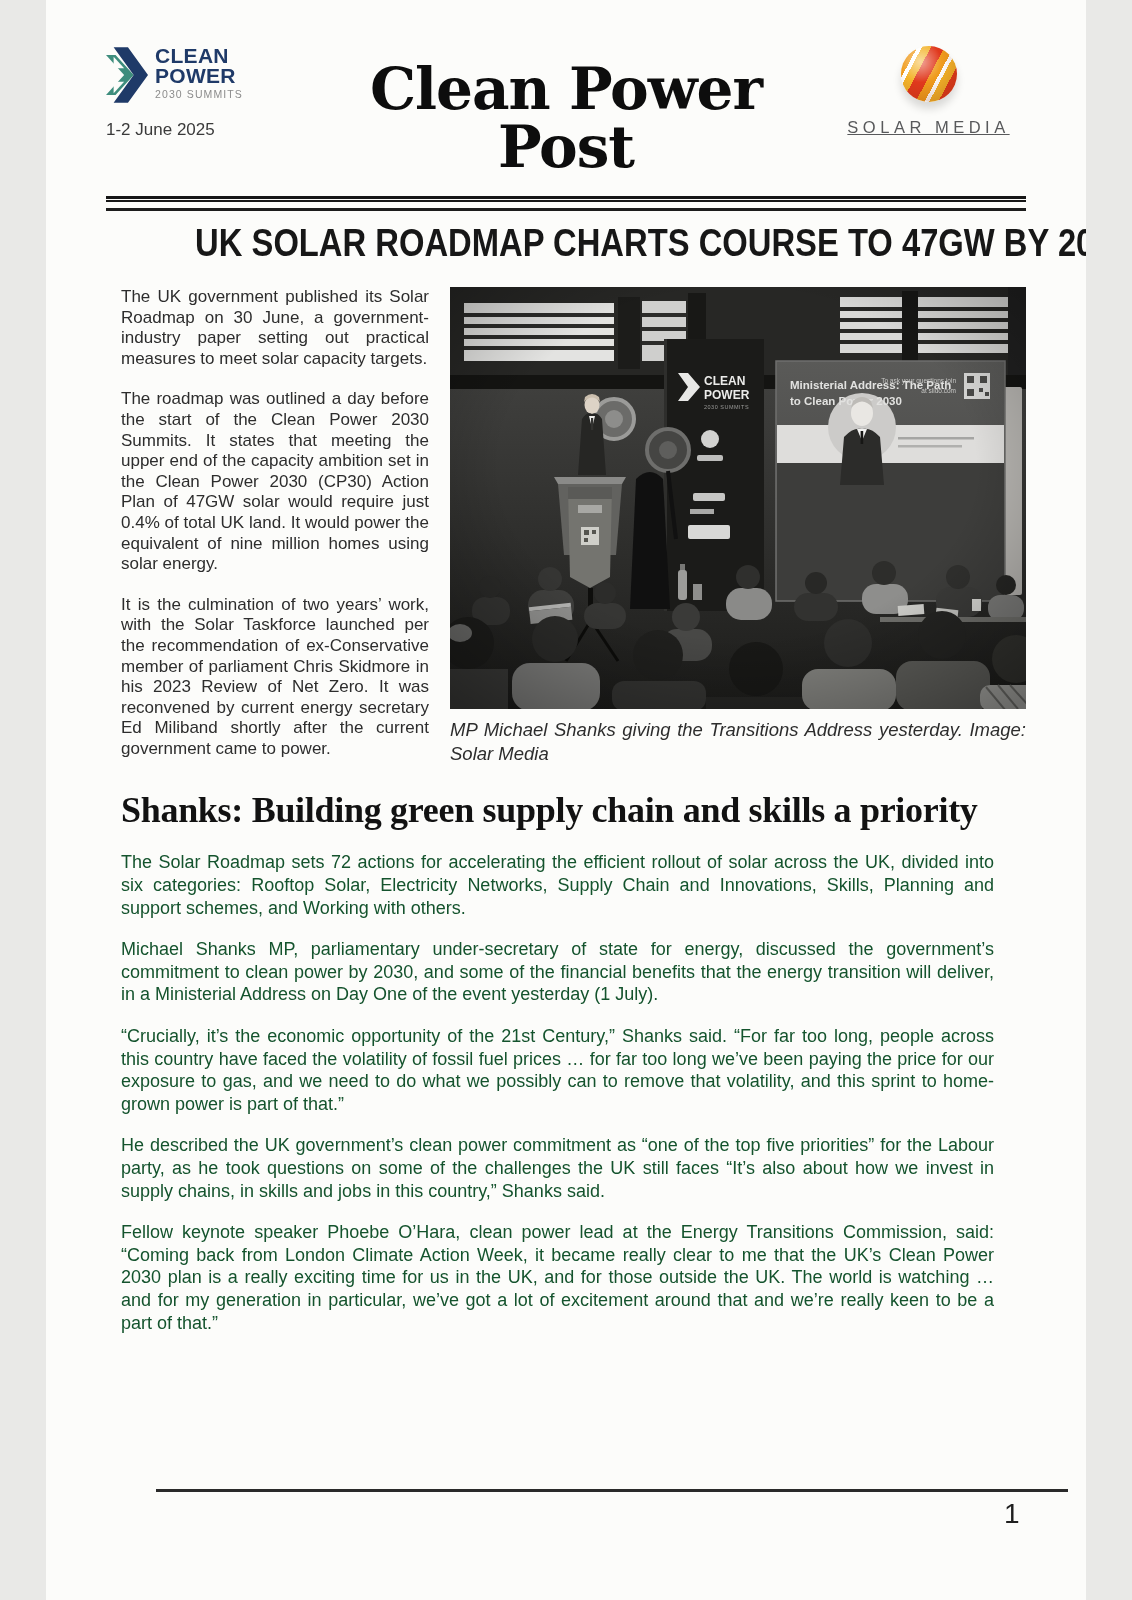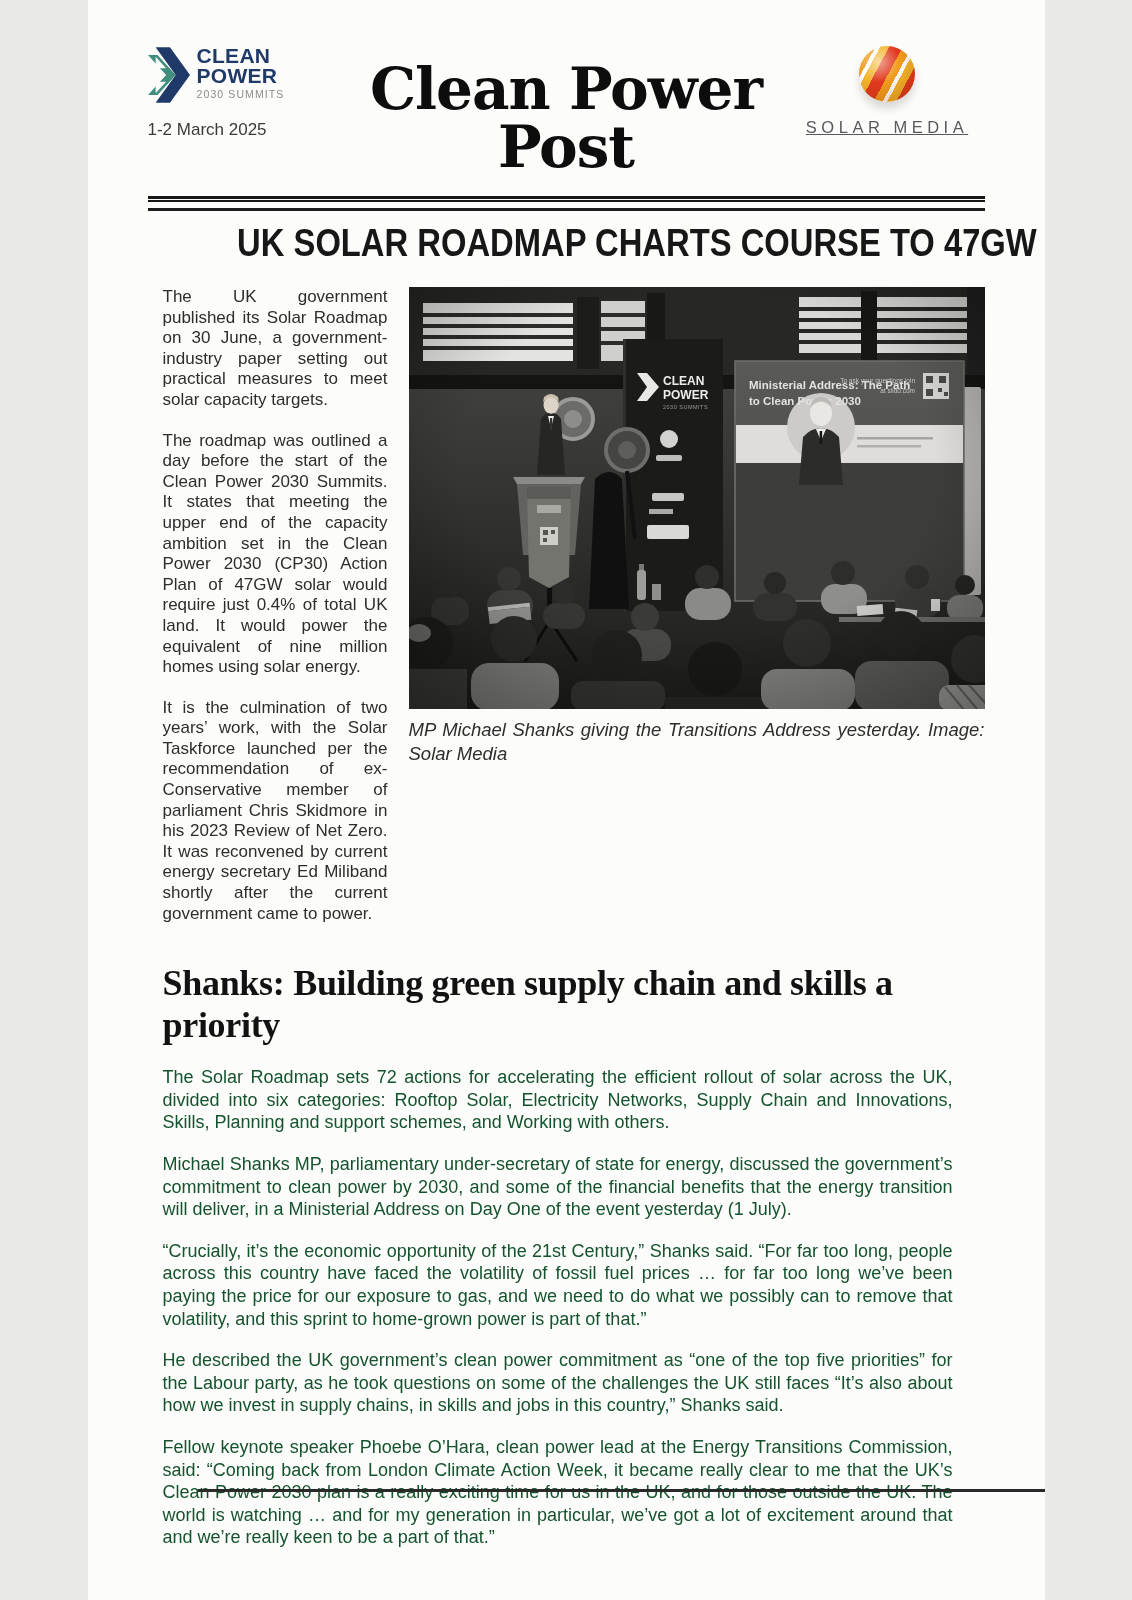--- a/index.html
+++ b/index.html
@@ -1,19 +1,19 @@
 <!DOCTYPE html>
 <html><head>
 <meta charset="utf-8">
 <style>
   * { margin:0; padding:0; box-sizing:border-box; }
   html,body { background:#e9e9e7; }
   body { font-family:"Liberation Sans", sans-serif; }
   .page {
-    position:relative; width:957px; height:1600px; margin:0 auto;
+    position:relative; width:1040px; height:1600px; margin:0 auto;
     background:#fcfcfa; color:#2e2e2e; overflow:hidden;
     padding:46px 60px 0 60px;
   }
 
   
   .header { display:flex; align-items:flex-start; }
   .event-logo-block { width:195px; }
   .event-logo { display:flex; align-items:flex-start; gap:7px; }
   .event-logo-text .l1 { font-size:21px; font-weight:bold; color:#1f3a68; line-height:20px; letter-spacing:.3px; }
   .event-logo-text .l3 { font-size:10.5px; color:#8b8b8b; letter-spacing:1.1px; margin-top:2px; }
@@ -62,21 +62,21 @@
   .photo-block { width:576px; }
   .photo-block svg { display:block; }
   .caption {
     margin-top:9px; font-size:18.5px; line-height:24px; font-style:italic;
     color:#2d2d2d; text-align:justify;
   }
 
   
   .h2 {
     font-family:"Liberation Serif", serif; font-weight:bold; font-size:36px;
-    color:#121212; margin-top:18px; letter-spacing:-.3px;
+    color:#121212; margin-top:10px; letter-spacing:-.3px;
   }
   .body2 { margin-top:20px; padding-right:32px; }
   .body2 p {
     font-size:18px; line-height:22.6px; text-align:justify; text-justify:inter-word;
     color:#14532d; margin-bottom:19px;
   }
 
   
   .footer-rule { position:absolute; left:110px; width:912px; top:1489px; height:3px; background:#2a2a2a; }
   .page-number { position:absolute; left:958px; top:1498px; font-size:28px; color:#1f1f1f; font-weight:300; }
@@ -99,21 +99,21 @@
             <polygon points="8,10 8,22 19,22" fill="#fcfcfa"></polygon>
             <polygon points="8,36 8,48 19,36" fill="#fcfcfa"></polygon>
           </svg>
         </span>
         <span class="event-logo-text">
           <div class="l1">CLEAN</div>
           <div class="l1">POWER</div>
           <div class="l3">2030 SUMMITS</div>
         </span>
       </div>
-      <div class="event-date">1-2 March 2025</div>
+      <div class="event-date">1-2 June 2025</div>
     </div>
 
     <div class="masthead">
       <span class="masthead-text">Clean Power Post</span>
     </div>
 
     <div class="brand-block">
       <div class="sphere"></div>
       <div class="brand-name">SOLAR MEDIA</div>
     </div>

